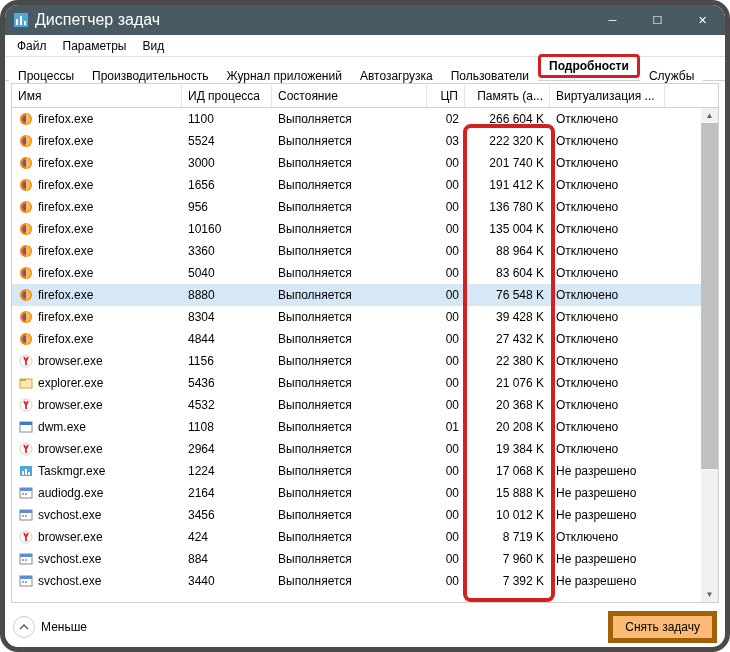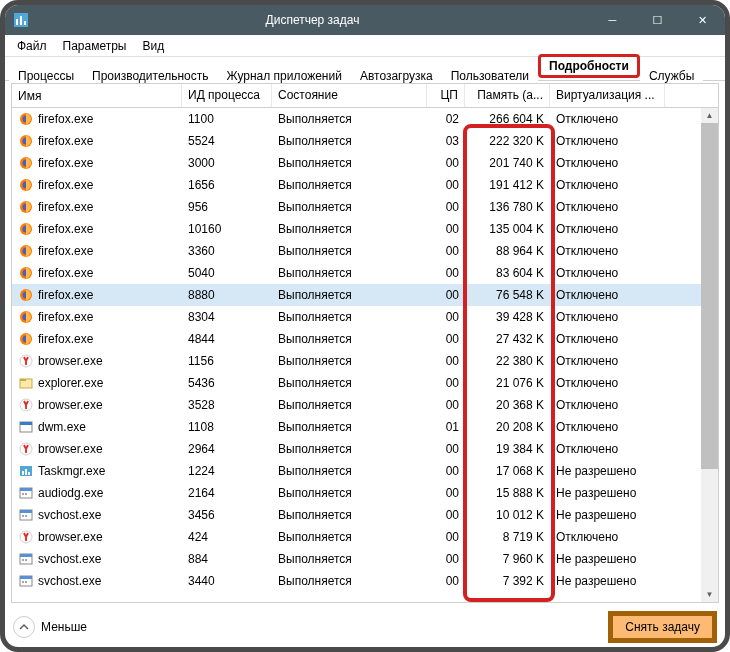--- a/index.html
+++ b/index.html
@@ -1,29 +1,29 @@
 <!DOCTYPE html>
 <html><head>
 <meta charset="utf-8">
 <style>
   * { box-sizing: border-box; margin: 0; padding: 0; }
   body { font-family: "Segoe UI", Tahoma, sans-serif; font-size: 12px; background: #fff; width: 730px; height: 652px; overflow: hidden; position: relative; }
   .outer-border { border: 5px solid #4a4a4a; border-radius: 18px; width: 730px; height: 652px; position: relative; overflow: hidden; background: #fff; }
   .titlebar { height: 30px; background: #4a5a63; color: #fff; display: flex; align-items: center; padding-left: 8px; }
   .titlebar .logo { width: 16px; height: 16px; margin-right: 6px; display: inline-flex; align-items: center; justify-content: center; }
-  .titlebar .title { font-size: 12px; flex: 1; text-align: center; }
+  .titlebar .title { font-size: 16px; flex: 1; }
   .titlebar .win-controls { display: flex; height: 100%; }
   .titlebar .win-btn { width: 45px; display: flex; align-items: center; justify-content: center; color: #fff; font-size: 11px; }
   .menubar { height: 22px; display: flex; align-items: center; padding: 2px 6px; gap: 4px; border-bottom: 1px solid #e0e0e0; }
   .menubar .menu-item { padding: 2px 6px; font-size: 12px; }
   .tabs { display: flex; border-bottom: 1px solid #d0d0d0; padding: 0 4px; position: relative; height: 24px; align-items: flex-end; }
   .tabs .tab { padding: 1px 8px; font-size: 12px; border: 1px solid transparent; border-bottom: none; position: relative; top: 4px; background: #fff; }
   .tabs .tab.highlight { border: 3px solid #d32020; border-radius: 4px; padding: 2px 8px; font-weight: bold; top: -2px; }
   .table-wrap { height: 520px; overflow: hidden; position: relative; margin: 2px 6px 0 6px; border: 1px solid #d0d0d0; }
-  .table-head { display: flex; border-bottom: 1px solid #d0d0d0; background: #fff; height: 24px; position: relative; }
+  .table-head { display: flex; border-bottom: 1px solid #d0d0d0; background: #fff; height: 24px; align-items: center; position: relative; }
   .th { padding: 4px 6px; font-size: 12px; border-right: 1px solid #e8e8e8; white-space: nowrap; overflow: hidden; }
   .table-body { overflow-y: auto; height: 494px; }
   .row { display: flex; height: 22px; align-items: center; font-size: 12px; }
   .row.selected { background: #d6e8f5; }
   .td { padding: 2px 6px; white-space: nowrap; overflow: hidden; }
   .col-name { width: 170px; display: flex; align-items: center; gap: 4px; }
   .col-pid { width: 90px; }
   .col-state { width: 155px; }
   .col-cpu { width: 38px; text-align: right; }
   .col-mem { width: 85px; text-align: right; }
@@ -310,21 +310,21 @@
         <div class="row">
           <div class="td col-name">
             <span class="icon">
               <svg width="14" height="14" viewBox="0 0 14 14">
                 <circle cx="7" cy="7" r="6" fill="#fff" stroke="#d0d0d0"></circle>
                 <path d="M5 3 L7 7 L7 11 M9 3 L7 7" stroke="#e52620" stroke-width="1.8" fill="none"></path>
               </svg>
             </span>
             <span>browser.exe</span>
           </div>
-          <div class="td col-pid">3528</div>
+          <div class="td col-pid">4532</div>
           <div class="td col-state">Выполняется</div>
           <div class="td col-cpu">00</div>
           <div class="td col-mem">20 368 K</div>
           <div class="td col-virt">Отключено</div>
         </div>
         <div class="row">
           <div class="td col-name">
             <span class="icon">
               <svg width="14" height="14" viewBox="0 0 14 14">
                 <rect x="1" y="2" width="12" height="10" fill="#fff" stroke="#888"></rect>

